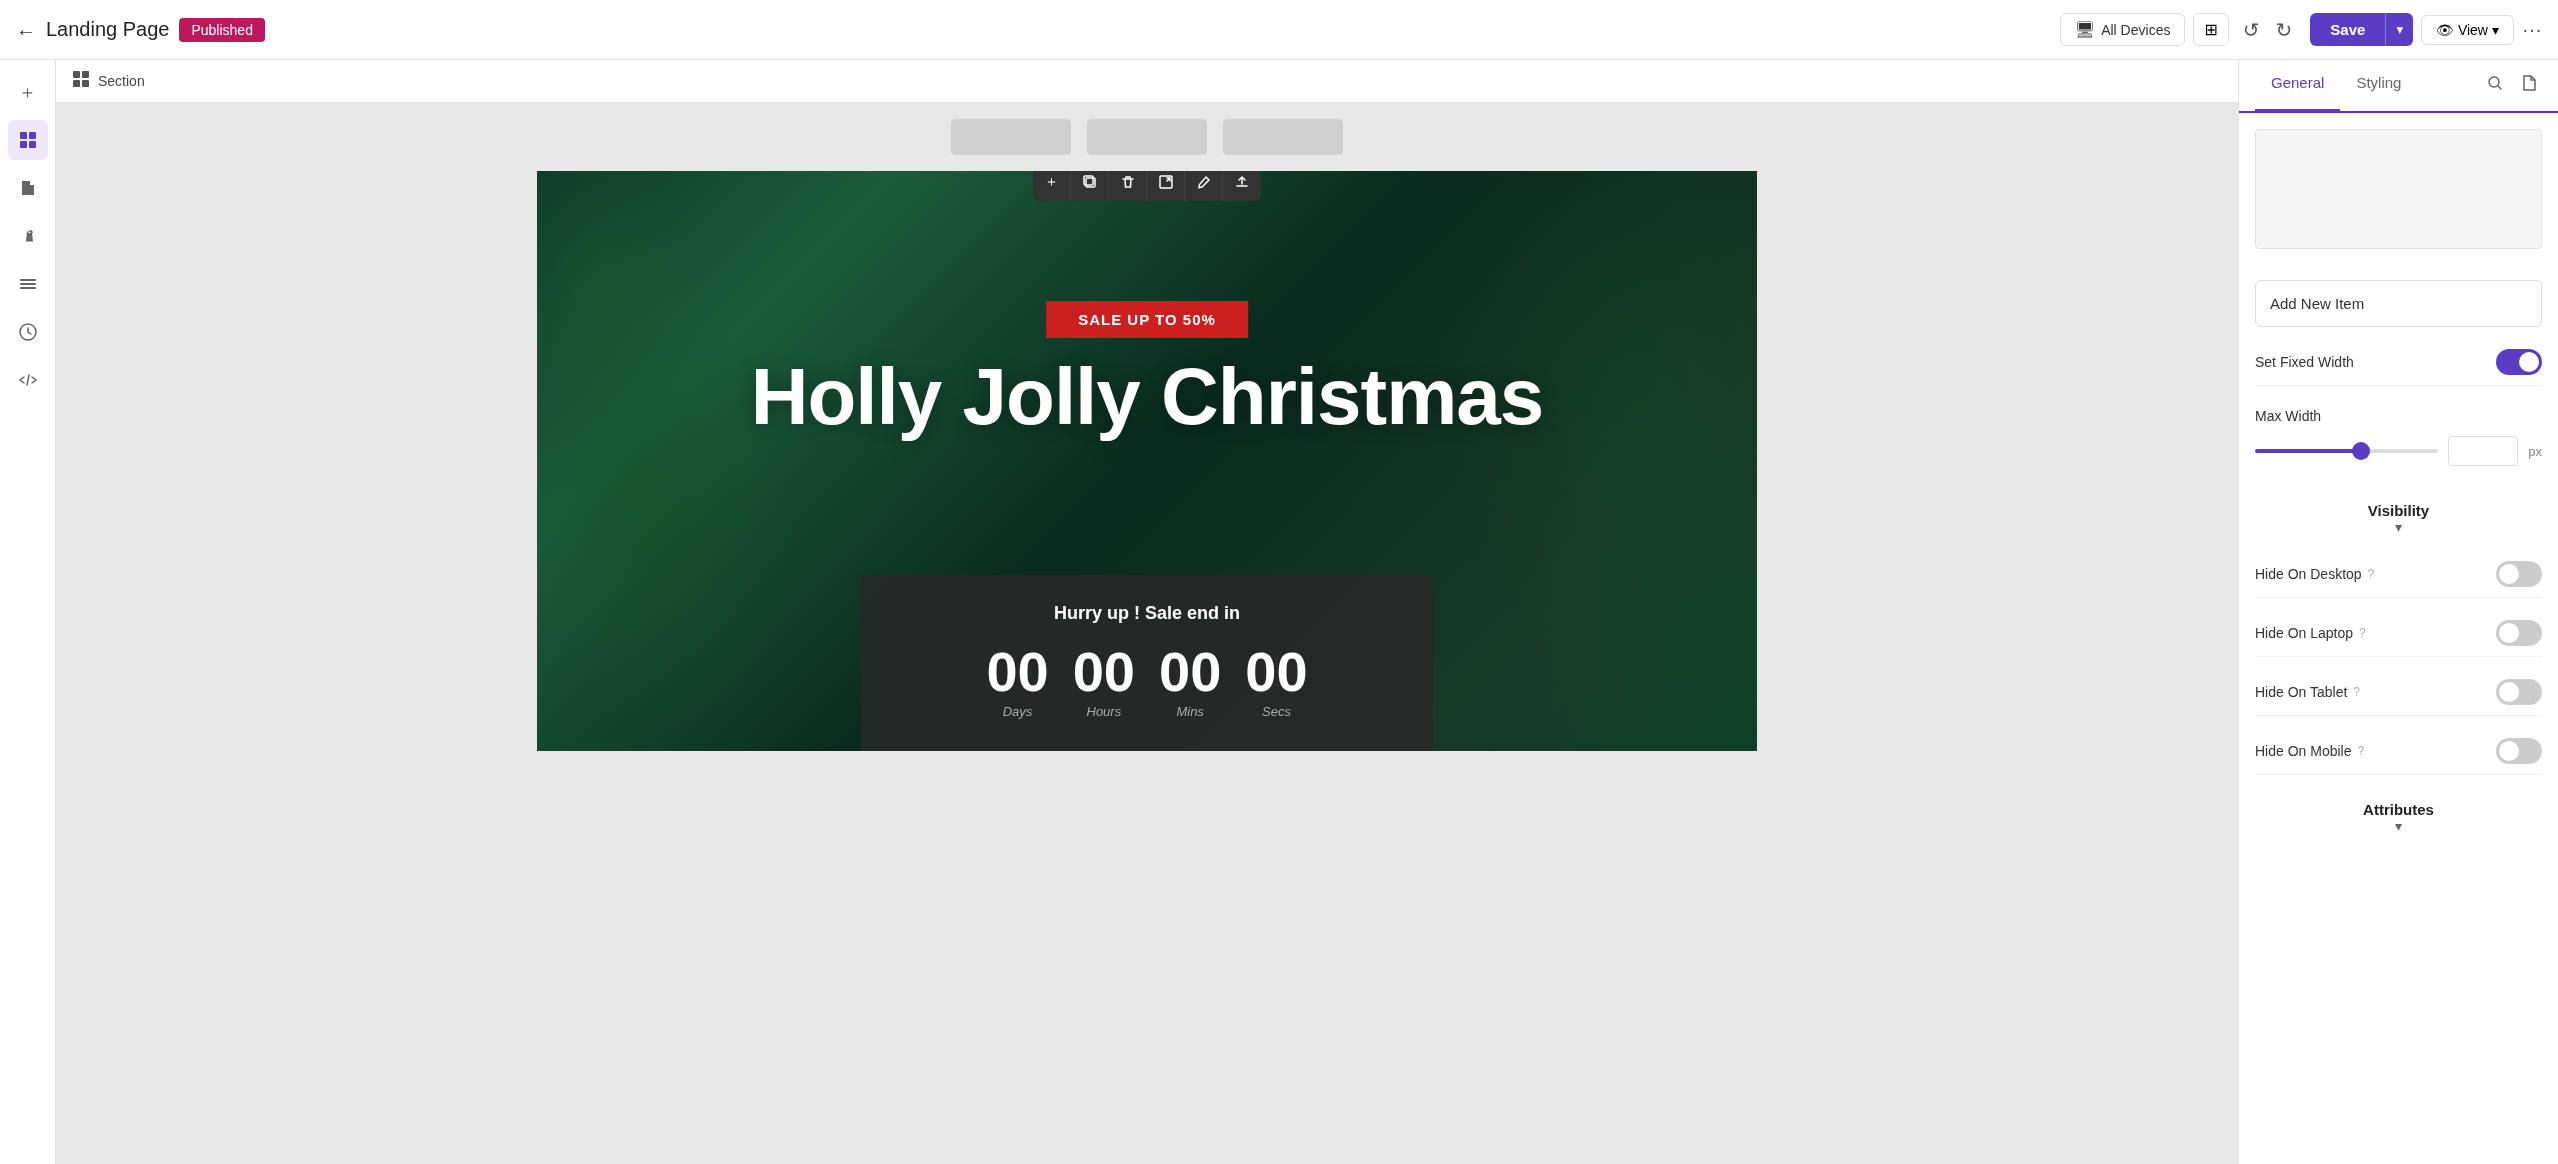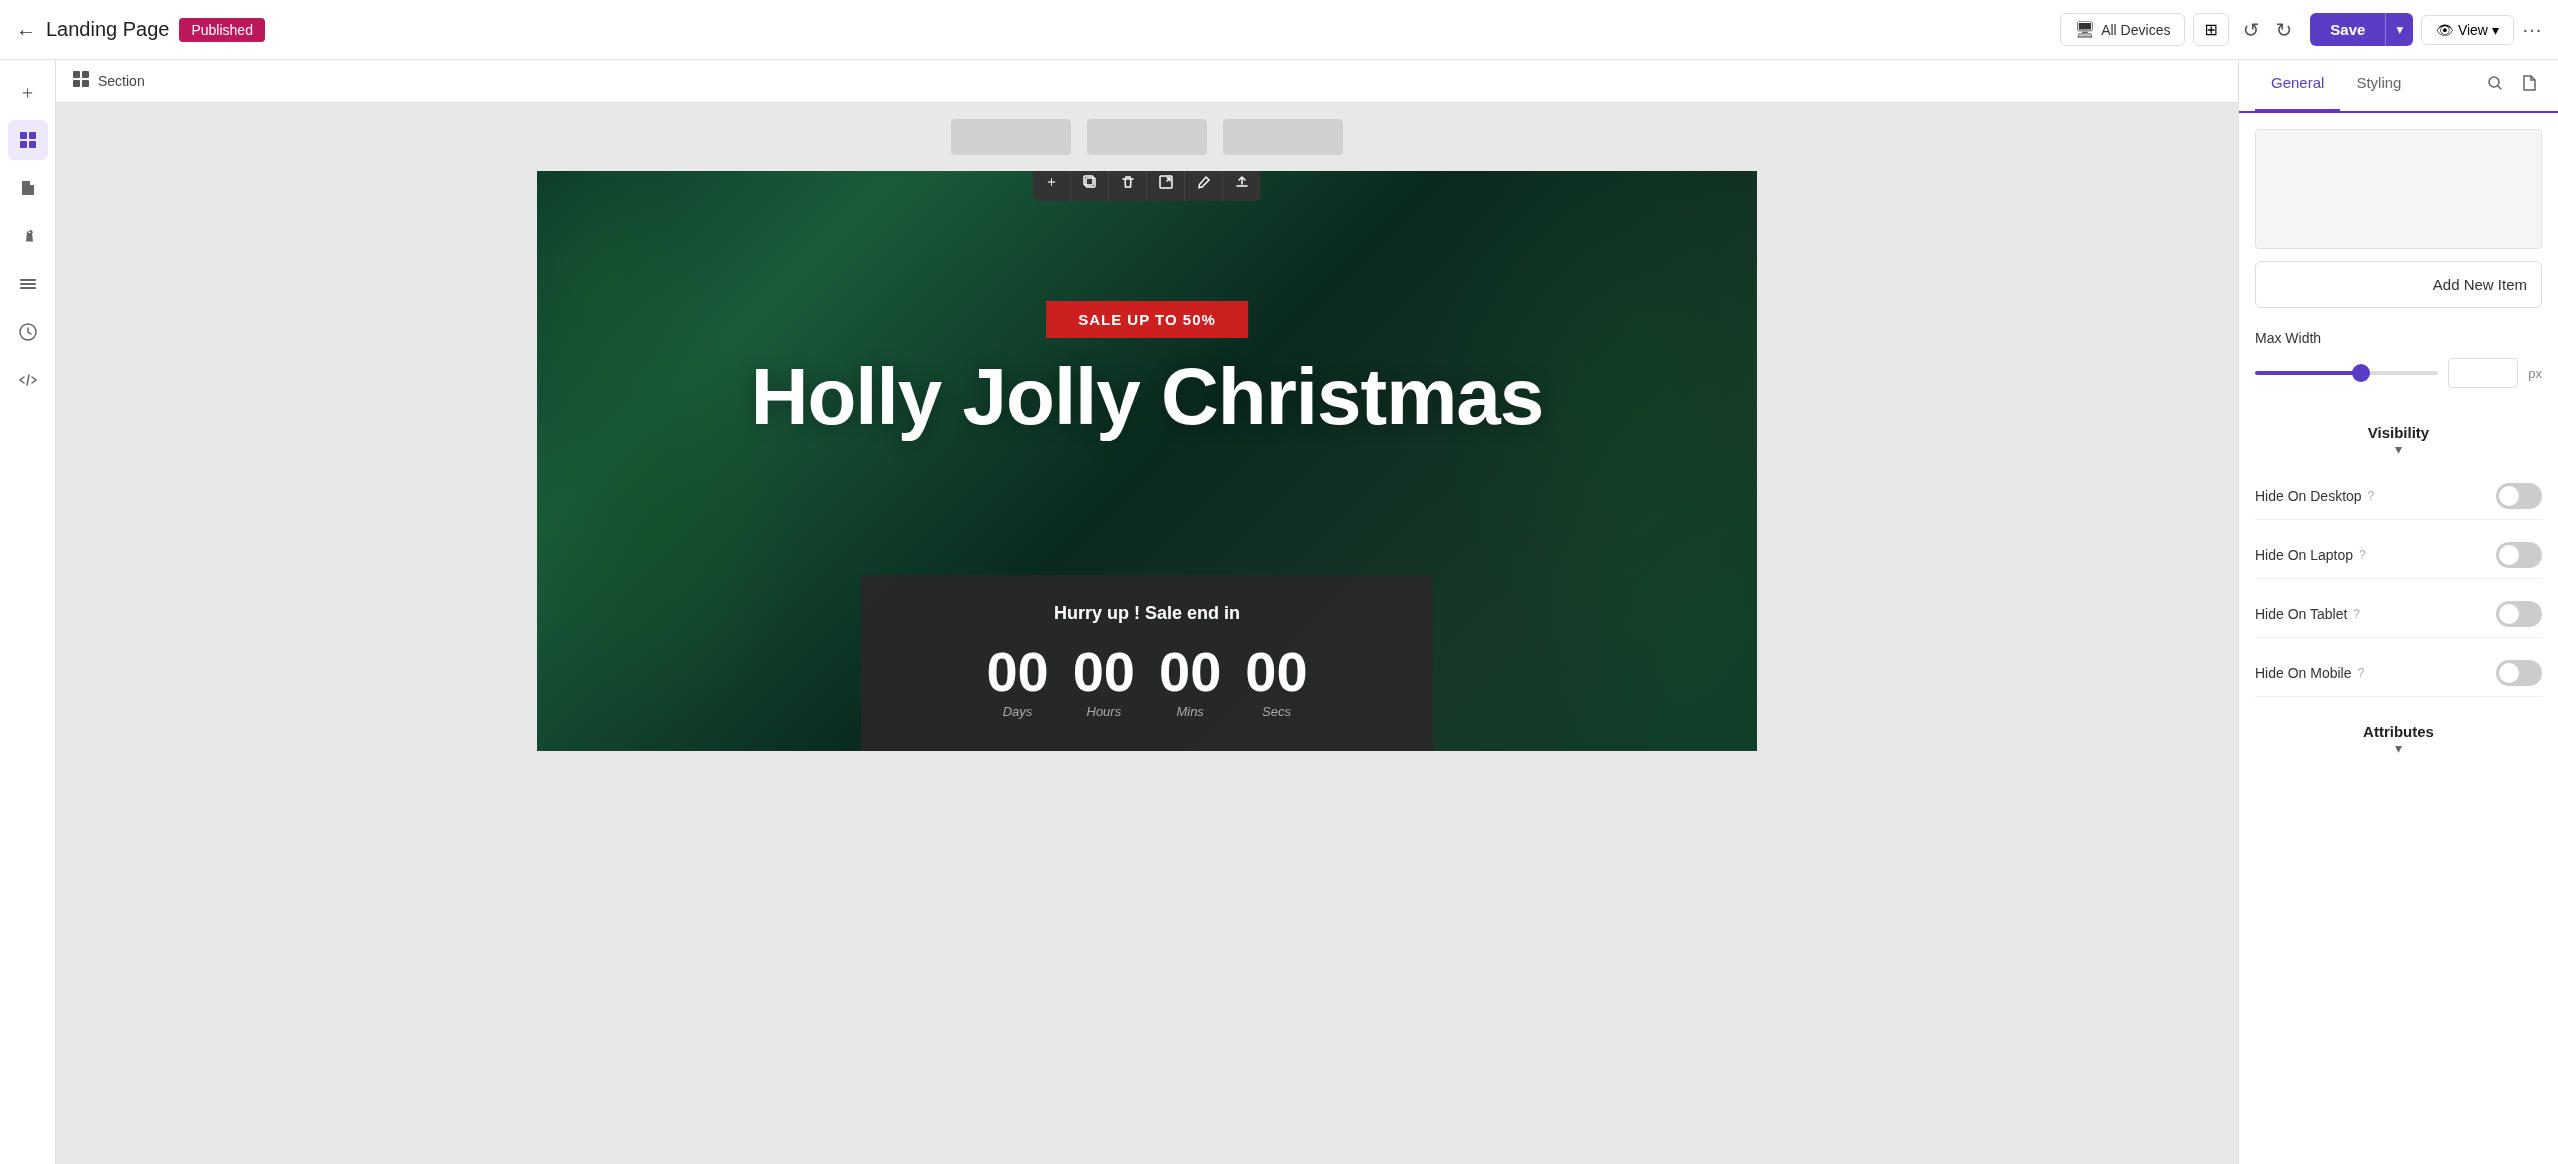--- a/index.html
+++ b/index.html
@@ -127,21 +127,21 @@
     .panel-tab.active { color: #5b3cc4; border-bottom-color: #5b3cc4; font-weight: 500; }
     .panel-tab-icons { display: flex; margin-left: auto; align-items: center; gap: 8px; }
     .panel-tab-icon { font-size: 18px; color: #666; cursor: pointer; padding: 14px 4px; }
 
     
     .panel-content { padding: 16px; display: flex; flex-direction: column; gap: 12px; }
     .image-placeholder { width: 100%; height: 120px; background: #f5f5f5; border: 1px solid #e0e0e0; border-radius: 4px; }
 
     .add-new-item-btn {
       width: 100%; padding: 14px; border: 1px solid #ddd; background: #fff;
-      border-radius: 6px; font-size: 15px; color: #333; cursor: pointer; text-align: right;
+      border-radius: 6px; font-size: 15px; color: #333; cursor: pointer; text-align: left; margin-top: 19px;
     }
 
     .setting-row { display: flex; align-items: center; justify-content: space-between; padding: 10px 0; border-bottom: 1px solid #f0f0f0; }
     .setting-label { font-size: 14px; color: #333; display: flex; align-items: center; gap: 6px; }
 
     
     .toggle { position: relative; width: 46px; height: 26px; }
     .toggle input { opacity: 0; width: 0; height: 0; }
     .toggle-slider {
       position: absolute; inset: 0; background: #ccc; border-radius: 13px; cursor: pointer; transition: 0.2s;
@@ -353,20 +353,27 @@
         </span>
       </div>
     </div>
 
     <div class="panel-content">
 
       <div class="image-placeholder"></div>
 
       <button class="add-new-item-btn">Add New Item</button>
 
+      <div class="setting-row">
+        <span class="setting-label">Set Fixed Width</span>
+        <label class="toggle">
+          <input type="checkbox" checked="" style="">
+          <span class="toggle-slider"></span>
+        </label>
+      </div>
 
       <div class="max-width-section">
         <div class="max-width-label">Max Width</div>
         <div class="slider-row">
           <input type="range" class="width-slider" min="0" max="2000" value="1170" style="">
           <input type="text" class="width-input" style="">
           <span class="width-unit">px</span>
         </div>
       </div>
 

